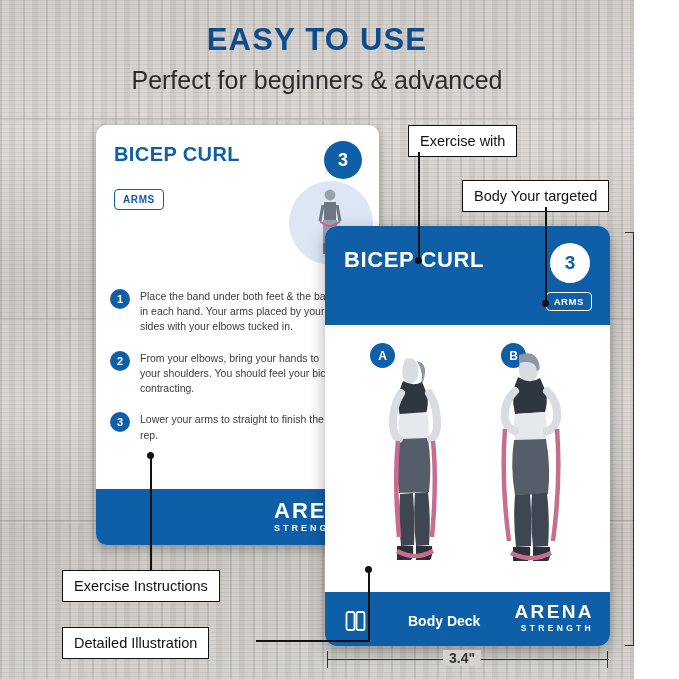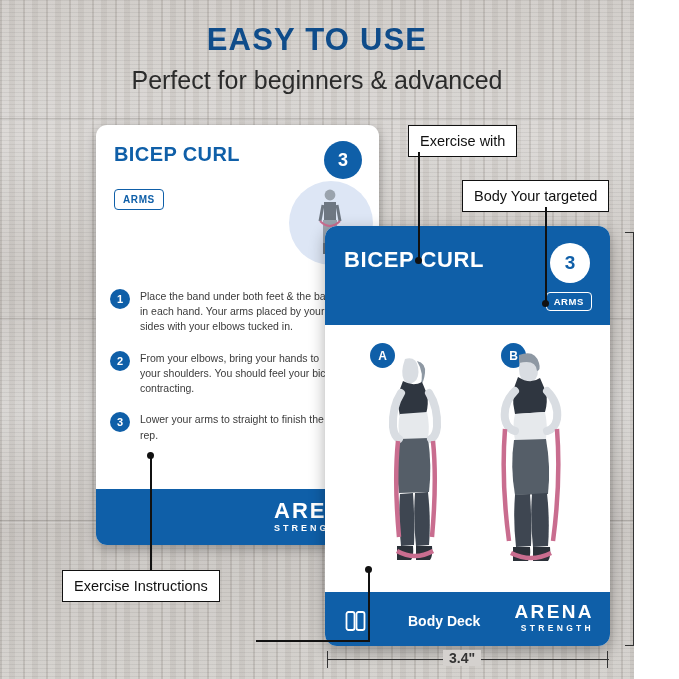--- a/index.html
+++ b/index.html
@@ -445,20 +445,21 @@
   <div class="dot" style="left:415px; top:257px;"></div>
 
   <div class="callout" style="left:462px; top:180px;">Body Your targeted</div>
   <div class="leader" style="left:545px; top:207px; width:1.6px; height:96px;"></div>
   <div class="dot" style="left:542px; top:300px;"></div>
 
   <div class="callout" style="left:62px; top:570px;">Exercise Instructions</div>
   <div class="leader" style="left:150px; top:455px; width:1.6px; height:116px;"></div>
   <div class="dot" style="left:147px; top:452px;"></div>
 
+  <div class="callout" style="left:62px; top:627px;">Detailed Illustration</div>
   <div class="leader" style="left:256px; top:640px; width:114px; height:1.6px;"></div>
   <div class="leader" style="left:368px; top:570px; width:1.6px; height:72px;"></div>
   <div class="dot" style="left:365px; top:566px;"></div>
 
   <div class="dim-line" style="left:633px; top:232px; width:1.4px; height:414px;"></div>
   <div class="dim-line" style="left:625px; top:232px; width:17px; height:1.4px;"></div>
   <div class="dim-line" style="left:625px; top:645px; width:17px; height:1.4px;"></div>
   <div class="dim-label vert" style="left:633px; top:432px;">4.9"</div>
 
   <div class="dim-line" style="left:327px; top:659px; width:282px; height:1.4px;"></div>

